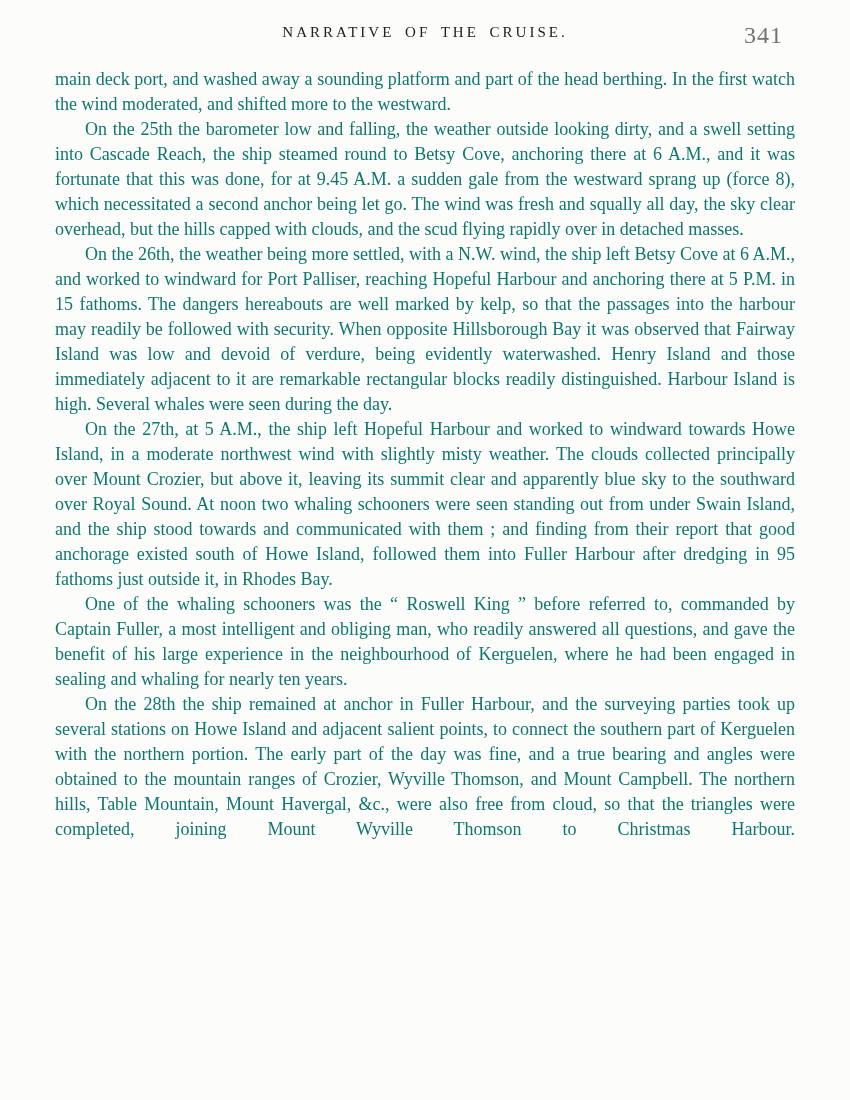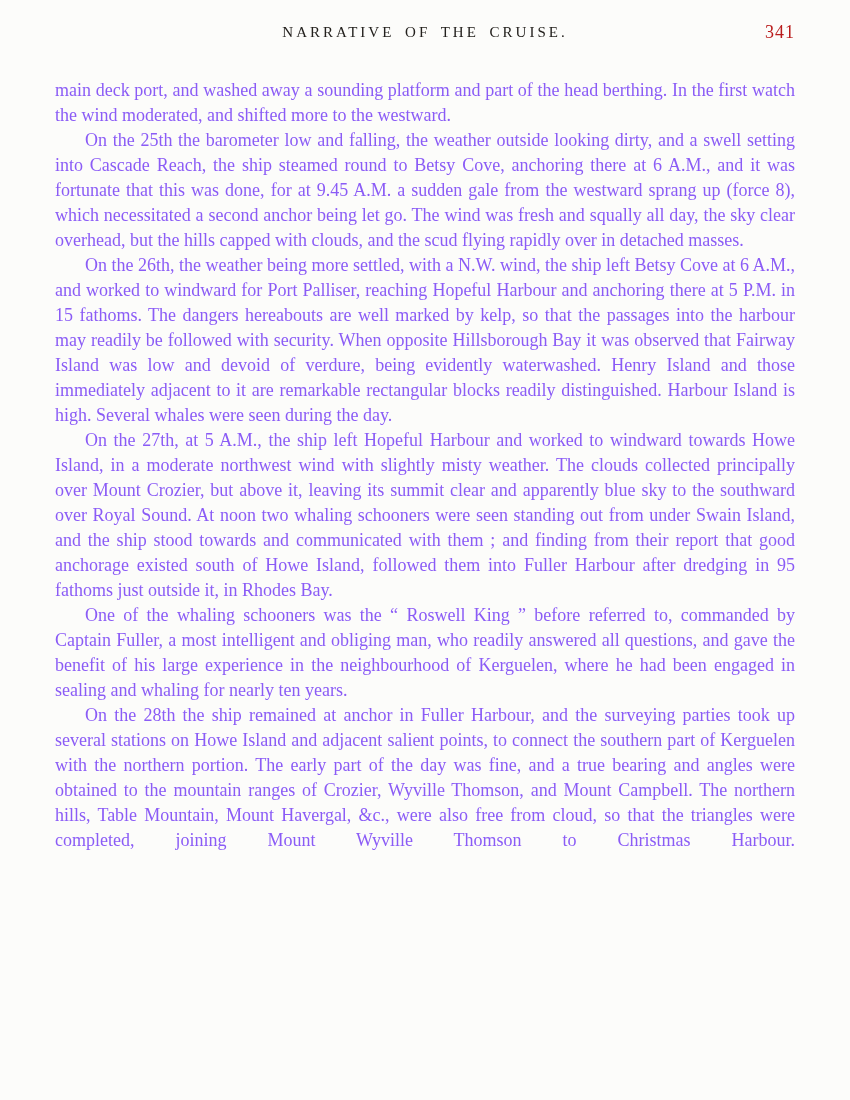--- a/index.html
+++ b/index.html
@@ -17,46 +17,46 @@
   .page {
     position: relative;
     width: 850px;
     height: 1100px;
     box-sizing: border-box;
     padding: 24px 55px 0 55px;
   }
   .running-header {
     position: relative;
     height: 24px;
-    margin-bottom: 30px;
+    margin-bottom: 19px;
   }
   .running-header-title {
     position: absolute;
     left: 0;
     right: 0;
     text-align: center;
     font-size: 15px;
     letter-spacing: 3px;
     word-spacing: 4px;
     white-space: nowrap;
     color: #23201d;
   }
   .page-number {
     position: absolute;
-    right: 0;
+    right: 12px;
     top: -2px;
-    font-size: 18px;
+    font-size: 24px;
     letter-spacing: 1px;
-    color: #b91c1c;
+    color: #737373;
   }
   .page-body {
     font-size: 18px;
     line-height: 25px;
     text-align: justify;
-    color: #8b5cf6;
+    color: #0f766e;
   }
   .page-body p {
     margin: 0;
     padding: 0;
   }
   .page-body p.indent {
     text-indent: 30px;
   }
   
   .page-body p:last-child {

